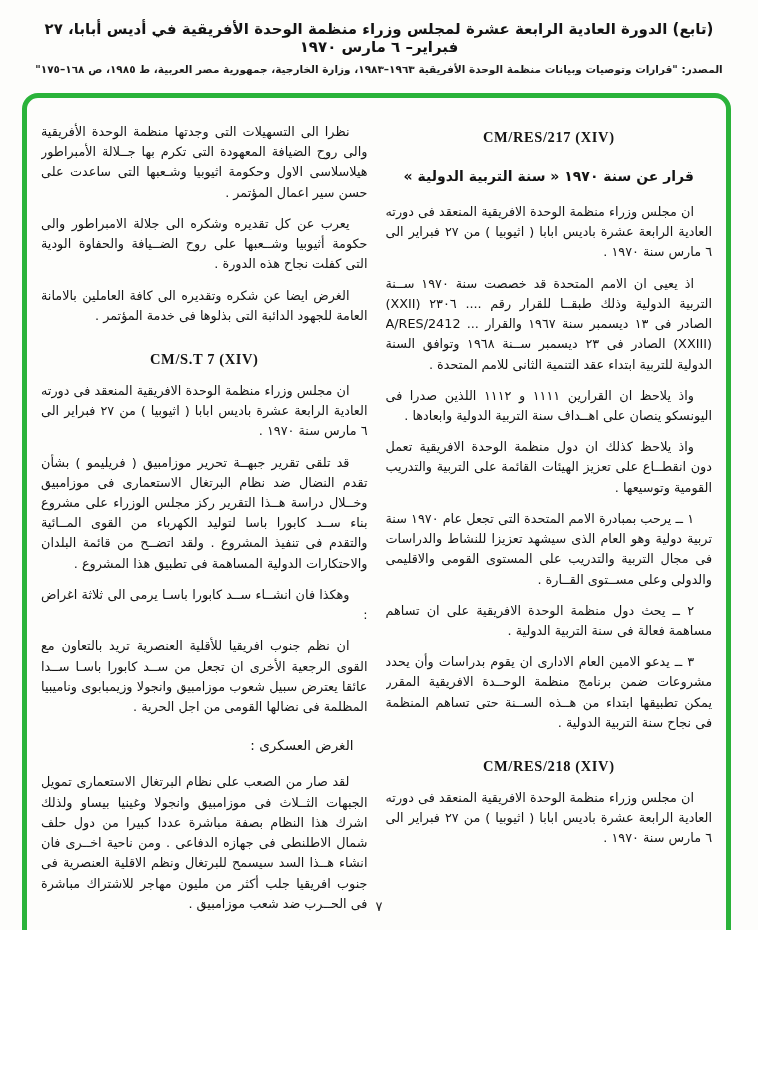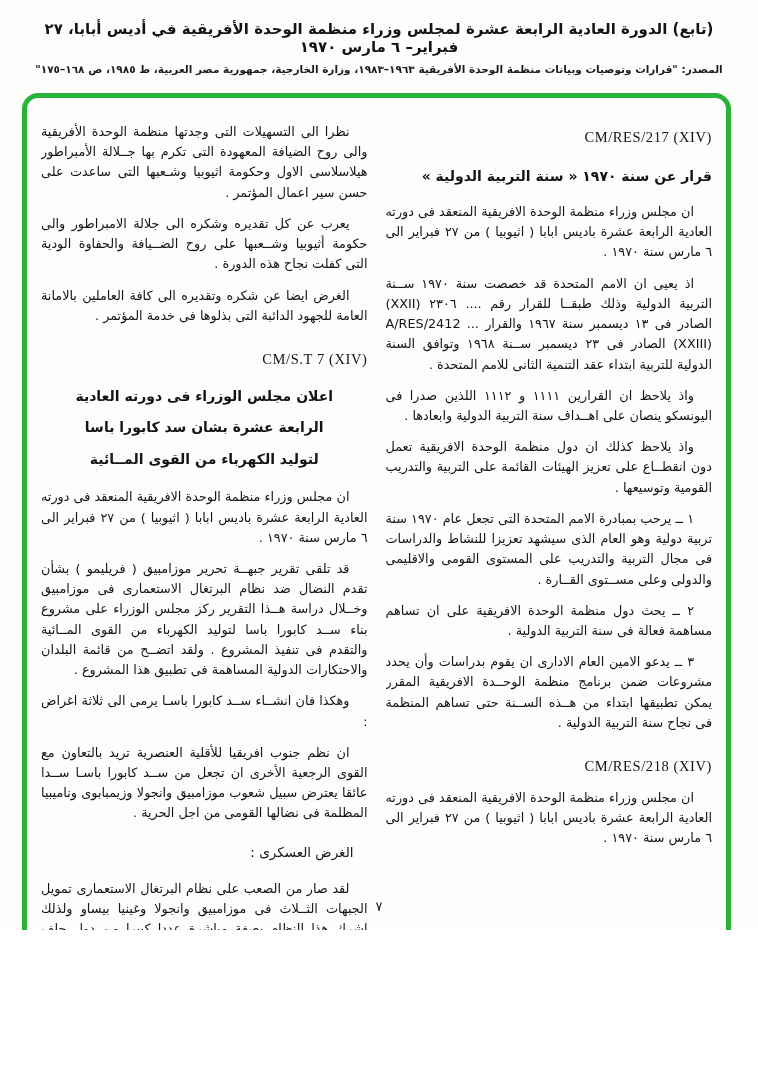--- a/index.html
+++ b/index.html
@@ -52,30 +52,31 @@
     line-height: 1.58;
     text-align: justify;
     overflow: hidden;
   }
   .col p {
     margin: 0 0 11px 0;
     text-indent: 18px;
   }
   .docref {
     direction: ltr;
-    text-align: right;
+    text-align: center;
     font-family: "Liberation Serif", serif;
     font-size: 14.5px;
     letter-spacing: 0.6px;
     margin: 4px 0 10px 0;
     white-space: nowrap;
+    font-weight: bold;
   }
   .docref.spaced-top { margin-top: 22px; }
   .res-title {
-    text-align: right;
+    text-align: center;
     font-weight: bold;
     font-size: 14px;
     margin: 16px 0 15px 0;
   }
   .decl-title {
     text-align: center;
     font-weight: bold;
     font-size: 14px;
     line-height: 2.25;
     margin: 10px 0 12px 0;
@@ -119,25 +120,20 @@
         <p>٣ ــ يدعو الامين العام الادارى ان يقوم بدراسات وأن يحدد مشروعات ضمن برنامج منظمة الوحــدة الافريقية المقرر يمكن تطبيقها ابتداء من هــذه الســنة حتى تساهم المنظمة فى نجاح سنة التربية الدولية .</p>
         <div class="docref spaced-top">CM/RES/218 (XIV)</div>
         <p>ان مجلس وزراء منظمة الوحدة الافريقية المنعقد فى دورته العادية الرابعة عشرة باديس ابابا ( اثيوبيا ) من ٢٧ فبراير الى ٦ مارس سنة ١٩٧٠ .</p>
       </section>
 
       <section class="col">
         <p>نظرا الى التسهيلات التى وجدتها منظمة الوحدة الأفريقية والى روح الضيافة المعهودة التى تكرم بها جــلالة الأمبراطور هيلاسلاسى الاول وحكومة اثيوبيا وشـعبها التى ساعدت على حسن سير اعمال المؤتمر .</p>
         <p>يعرب عن كل تقديره وشكره الى جلالة الامبراطور والى حكومة أثيوبيا وشــعبها على روح الضــيافة والحفاوة الودية التى كفلت نجاح هذه الدورة .</p>
         <p>الغرض ايضا عن شكره وتقديره الى كافة العاملين بالامانة العامة للجهود الدائبة التى بذلوها فى خدمة المؤتمر .</p>
         <div class="docref spaced-top">CM/S.T 7 (XIV)</div>
-        <div class="decl-title">
-          <div>اعلان مجلس الوزراء فى دورته العادية</div>
-          <div>الرابعة عشرة بشان سد كابورا باسا</div>
-          <div>لتوليد الكهرباء من القوى المــائية</div>
-        </div>
         <p>ان مجلس وزراء منظمة الوحدة الافريقية المنعقد فى دورته العادية الرابعة عشرة باديس ابابا ( اثيوبيا ) من ٢٧ فبراير الى ٦ مارس سنة ١٩٧٠ .</p>
         <p>قد تلقى تقرير جبهــة تحرير موزامبيق ( فريليمو ) بشأن تقدم النضال ضد نظام البرتغال الاستعمارى فى موزامبيق وخــلال دراسة هــذا التقرير ركز مجلس الوزراء على مشروع بناء ســد كابورا باسا لتوليد الكهرباء من القوى المــائية والتقدم فى تنفيذ المشروع . ولقد اتضــح من قائمة البلدان والاحتكارات الدولية المساهمة فى تطبيق هذا المشروع .</p>
         <p>وهكذا فان انشــاء ســد كابورا باسـا يرمى الى ثلاثة اغراض :</p>
         <p>ان نظم جنوب افريقيا للأقلية العنصرية تريد بالتعاون مع القوى الرجعية الأخرى ان تجعل من ســد كابورا باسـا ســدا عائقا يعترض سبيل شعوب موزامبيق وانجولا وزيمبابوى وناميبيا المظلمة فى نضالها القومى من اجل الحرية .</p>
         <div class="military-heading">الغرض العسكرى :</div>
         <p>لقد صار من الصعب على نظام البرتغال الاستعمارى تمويل الجبهات الثــلاث فى موزامبيق وانجولا وغينيا بيساو ولذلك اشرك هذا النظام بصفة مباشرة عددا كبيرا من دول حلف شمال الاطلنطى فى جهازه الدفاعى . ومن ناحية اخــرى فان انشاء هــذا السد سيسمح للبرتغال ونظم الاقلية العنصرية فى جنوب افريقيا جلب أكثر من مليون مهاجر للاشتراك مباشرة فى الحــرب ضد شعب موزامبيق .</p>
       </section>
 
     </div>
   </div>

